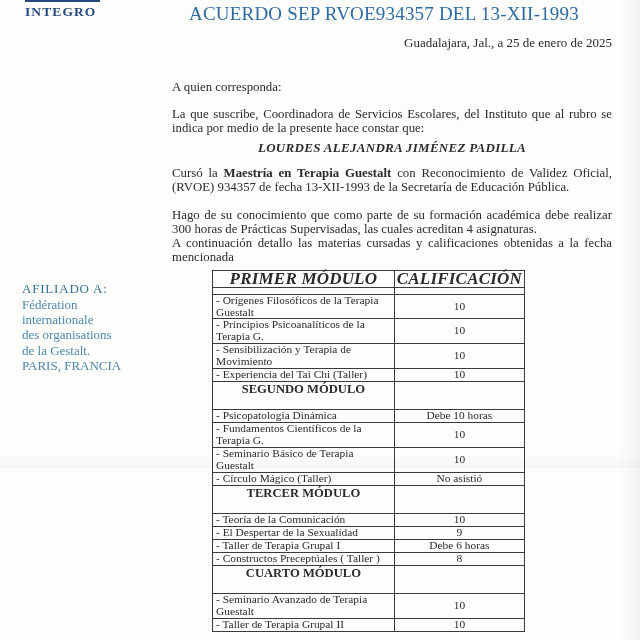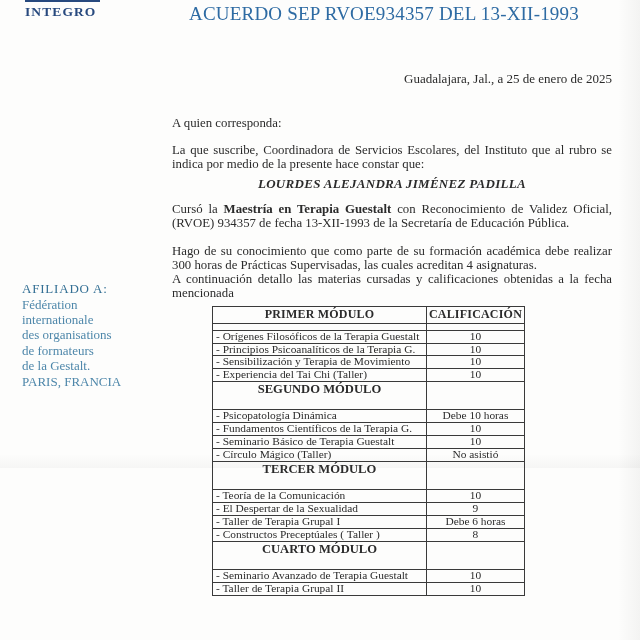--- a/index.html
+++ b/index.html
@@ -34,21 +34,21 @@
   .aff-title {
     font-size: 13px; letter-spacing: 0.8px; color: #336f94; line-height: 15.6px;
   }
   .aff-line { font-size: 13px; color: #4e87aa; line-height: 15.4px; }
 
   
   .letter {
     position: absolute; left: 172px; top: 0; width: 440px;
     font-size: 12.8px; line-height: 13.6px; text-align: justify;
   }
-  .date { margin-top: 72px; text-align: right; font-size: 13px; }
+  .date { margin-top: 36px; text-align: right; font-size: 13px; }
   .salutation { margin-top: 31px; text-align: left; }
   .intro { margin-top: 14px; }
   .student-name {
     margin-top: 6px; text-align: center;
     font-weight: bold; font-style: italic; font-size: 13px; letter-spacing: 0.3px;
   }
   .curso { margin-top: 12px; }
   .hago { margin-top: 15px; }
   .table-intro { margin-top: 1px; }
 
@@ -57,22 +57,22 @@
     margin: 5px 0 0 40px;
     border-collapse: collapse;
     width: 313px;
     border: 1.5px solid #333;
   }
   table.grades th, table.grades td {
     border: 1px solid #3a3a3a;
     font-family: "Liberation Serif", "DejaVu Serif", serif;
   }
   table.grades th {
-    height: 17px; font-size: 12px; font-weight: bold;
-    text-align: center; letter-spacing: 0.2px; padding: 1px 2px;
+    height: 17px; font-size: 17px; font-weight: bold;
+    text-align: center; letter-spacing: 0.2px; padding: 1px 2px; font-style: italic;
   }
   .col-subject { width: 216px; }
   .col-grade { width: 97px; }
   .row-spacer td { height: 7px; }
   .row-subject td { height: 12px; font-size: 11.4px; line-height: 1.05; }
   .row-subject td:first-child { padding: 0 3px; text-align: left; }
   .row-subject td:last-child { text-align: center; }
   .row-module td {
     height: 28px; vertical-align: top; padding-top: 1px;
     font-size: 12.6px; font-weight: bold; text-align: center;
@@ -100,21 +100,20 @@
     <div class="logo-text">INTEGRO</div>
   </div>
 
   <div class="doc-title">ACUERDO SEP RVOE934357 DEL 13-XII-1993</div>
 
   <div class="affiliation">
     <div class="aff-title">AFILIADO A:</div>
     <div class="aff-line">Fédération</div>
     <div class="aff-line">internationale</div>
     <div class="aff-line">des organisations</div>
-    <div class="aff-line">de formateurs</div>
     <div class="aff-line">de la Gestalt.</div>
     <div class="aff-line">PARIS, FRANCIA</div>
   </div>
 
   <div class="letter">
     <p class="date">Guadalajara, Jal., a 25 de enero de 2025</p>
     <p class="salutation">A quien corresponda:</p>
     <p class="intro">La que suscribe, Coordinadora de Servicios Escolares, del Instituto que al rubro se indica por medio de la presente hace constar que:</p>
     <p class="student-name">LOURDES ALEJANDRA JIMÉNEZ PADILLA</p>
     <p class="curso"><span>Cursó la </span><b>Maestría en Terapia Guestalt</b><span> con Reconocimiento de Validez Oficial, (RVOE) 934357 de fecha 13-XII-1993 de la Secretaría de Educación Pública.</span></p>

